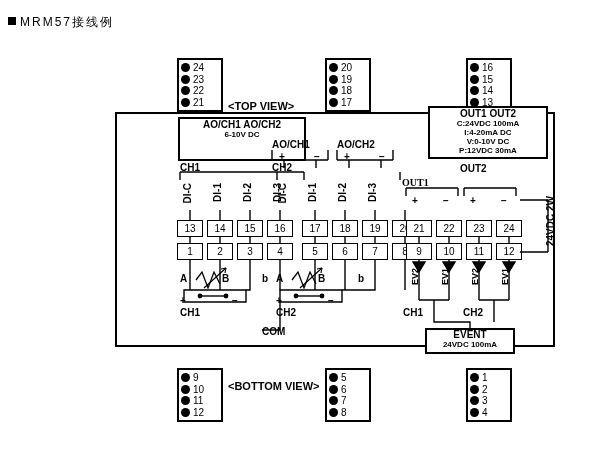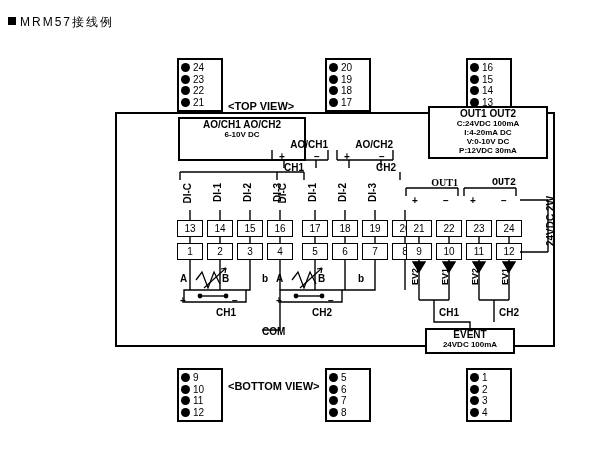--- a/index.html
+++ b/index.html
@@ -64,21 +64,21 @@
     background:#fff;
   }
   .vrot{
     writing-mode:vertical-rl;
     transform:rotate(180deg);
     font-size:10px;
     letter-spacing:0px;
     white-space:nowrap;
   }
   svg{position:absolute;left:0;top:0;pointer-events:none;}
-  .ctr{text-align:right;}
+  .ctr{text-align:left;}
 </style>
 </head>
 <body>
 
 <div class="abs" id="title">
   <span class="sq"></span><span>MRM57接线例</span>
 </div>
 
 <div class="abs conn" style="left:177px;top:58px;width:46px;height:54px;">
   <div class="pins">
@@ -147,21 +147,21 @@
 
 <div class="abs small b" style="left:279px;top:152px;">+</div>
 <div class="abs small b" style="left:314px;top:152px;">−</div>
 <div class="abs small b" style="left:344px;top:152px;">+</div>
 <div class="abs small b" style="left:379px;top:152px;">−</div>
 
 <div class="abs small b ctr" style="left:180px;top:163px;width:124px;">CH1</div>
 <div class="abs small b ctr" style="left:272px;top:163px;width:124px;">CH2</div>
 
 <div class="abs small b ctr" style="left:402px;top:178px;width:56px;font-family:Liberation Serif, serif;">OUT1</div>
-<div class="abs small b ctr" style="left:460px;top:178px;width:56px;font-family:Liberation Mono, monospace;">OUT2</div>
+<div class="abs small b ctr" style="left:460px;top:164px;width:56px;">OUT2</div>
 <div class="abs small b" style="left:412px;top:196px;">+</div>
 <div class="abs small b" style="left:443px;top:196px;">−</div>
 <div class="abs small b" style="left:470px;top:196px;">+</div>
 <div class="abs small b" style="left:501px;top:196px;">−</div>
 
 <div class="abs vrot b" style="left:182px;top:183px;">DI-C</div>
 <div class="abs vrot b" style="left:212px;top:183px;">DI-1</div>
 <div class="abs vrot b" style="left:242px;top:183px;">DI-2</div>
 <div class="abs vrot b" style="left:272px;top:183px;">DI-3</div>
 

